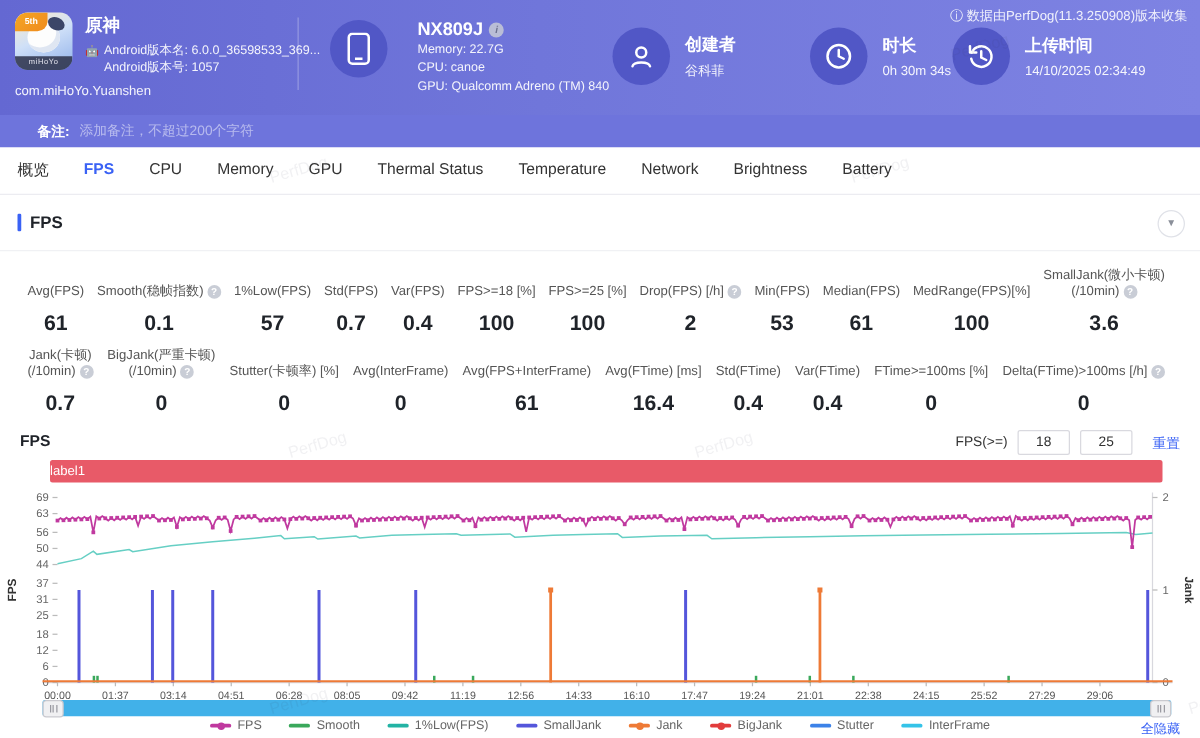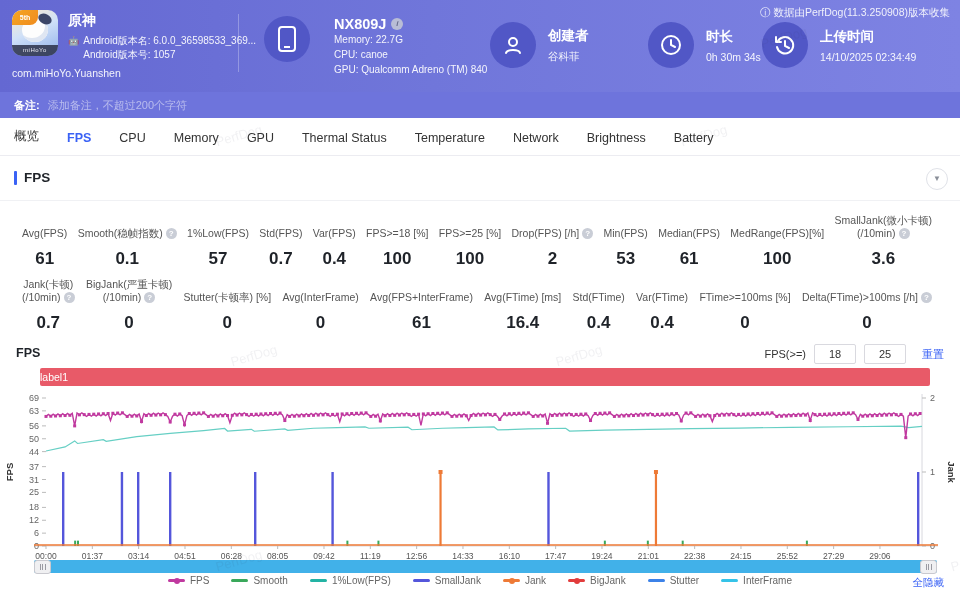--- a/index.html
+++ b/index.html
@@ -35,29 +35,29 @@
   .device-title { font-size:14.5px; font-weight:bold; display:flex; align-items:center; gap:5px; }
   .info-badge { width:12px; height:12px; border-radius:50%; background:#b9bdd6; color:#6b6f8e;
     font-size:8px; line-height:12px; text-align:center; font-style:italic; font-weight:bold; }
   .device-line { font-size:10px; color:rgba(255,255,255,.92); line-height:15px; }
   .meta-block { position:absolute; display:flex; gap:12px; align-items:center; }
   .meta-label { font-size:13.5px; font-weight:bold; margin-bottom:5px; }
   .meta-value { font-size:10.5px; color:rgba(255,255,255,.92); }
 
   
   .note-bar { position:absolute; left:0; top:92px; width:960px; height:26px; background:#6e74dc;
-    display:flex; align-items:center; padding-left:14px; gap:8px; }
+    display:flex; align-items:center; padding-left:30px; gap:8px; }
   .note-label { color:#fff; font-size:11px; font-weight:bold; }
   .note-input { background:transparent; border:none; outline:none; width:400px;
     font-size:11px; color:#fff; }
   .note-input::placeholder { color:rgba(255,255,255,.5); }
 
   
   .tabs { position:absolute; left:0; top:118px; width:960px; height:38px; background:#fff;
-    border-bottom:1px solid #ececf1; display:flex; align-items:flex-end; padding-left:12px; gap:24px; }
+    border-bottom:1px solid #ececf1; display:flex; align-items:flex-start; padding-left:12px; gap:24px; }
   .tab { font-size:12.5px; color:#333; cursor:pointer; padding:10px 2px; }
   .tab.active { color:#3a62f5; font-weight:bold; }
 
   
   .section-title { position:absolute; left:14px; top:170px; display:flex; align-items:center; gap:7px; }
   .section-bar { width:3px; height:14px; background:#3a62f5; border-radius:1px; }
   .section-text { font-size:13.5px; font-weight:bold; color:#1f2329; }
   .collapse-btn { position:absolute; right:12px; top:168px; width:22px; height:22px; border-radius:50%;
     border:1px solid #e0e2e8; background:#fff; color:#8a8f99; font-size:8px; line-height:20px; text-align:center; cursor:pointer; }
   .stats-divider { position:absolute; left:0; top:200px; width:960px; height:1px; background:#f0f1f4; }

